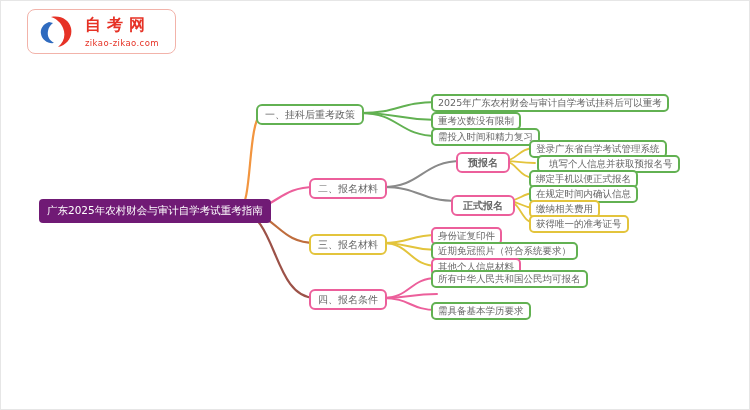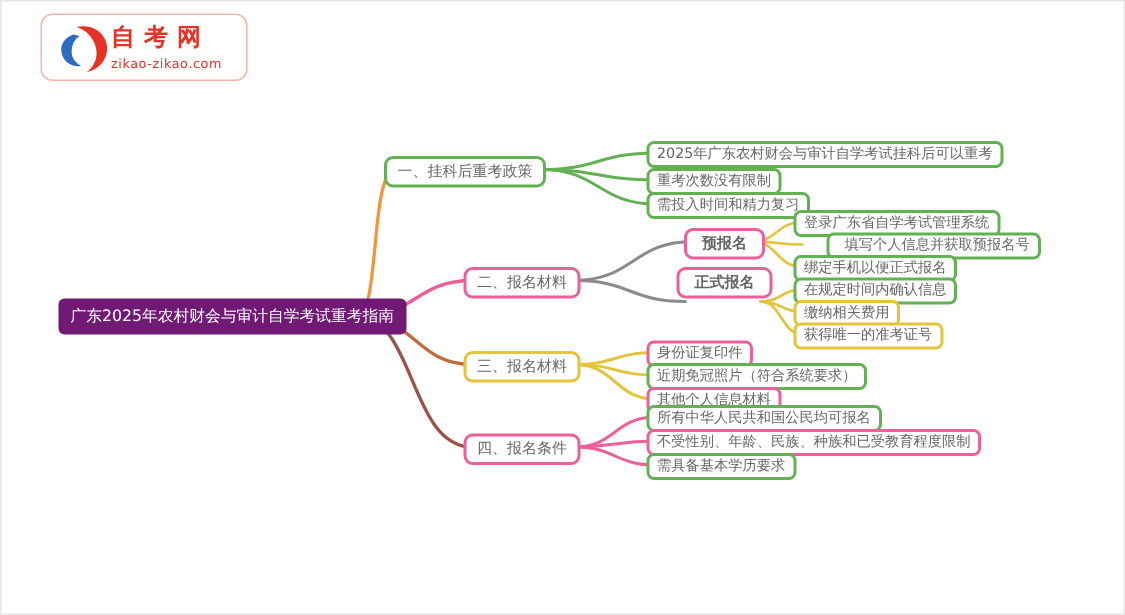--- a/index.html
+++ b/index.html
@@ -5,21 +5,21 @@
   html,body{margin:0;padding:0;}
   body{font-family:"DejaVu Sans","Liberation Sans",sans-serif;background:#fff;}
   #canvas{position:relative;width:750px;height:410px;background:#fff;border:1px solid #e6e6e6;box-sizing:border-box;overflow:hidden;}
   #connectors{position:absolute;left:0;top:0;z-index:0;}
   .node{position:absolute;z-index:2;background:#fff;border:2px solid #84cc16;border-radius:5px;color:#666;
         font-size:9.5px;line-height:1.3;padding:1px 5px;white-space:nowrap;}
   .branch-label{font-size:10px;padding:2px 7px;border-radius:6px;}
   .sub-label{font-weight:bold;font-size:10px;padding:2px 10px;border-radius:6px;}
   .root-node{position:absolute;z-index:2;left:38px;top:198px;color:#fff;font-size:10.5px;
              padding:5px 8px;border-radius:4px;white-space:nowrap;background:#8379a5;}
-  .logo-box{position:absolute;left:26px;top:8px;z-index:2;display:flex;align-items:center;gap:2px;
+  .logo-box{position:absolute;left:26px;top:8px;z-index:2;display:flex;align-items:flex-start;gap:13px;
             border:1px solid #f2b3aa;border-radius:8px;padding:5px 16px 5px 10px;background:#fff;cursor:pointer;}
   .logo-text-main{font-size:16px;font-weight:bold;letter-spacing:6px;color:#e63226;}
   .logo-text-sub{font-size:8.5px;letter-spacing:0.4px;margin-top:2px;color:#e63226;}
 </style>
 </head>
 <body>
 
 <div id="canvas">
 
   <svg id="connectors" width="750" height="410">
@@ -66,31 +66,30 @@
 
   <div class="root-node" style="background: #701a75;">广东2025年农村财会与审计自学考试重考指南</div>
 
   <div class="node branch-label" style="left: 255px; top: 103px; border-color: rgb(98, 177, 82);">一、挂科后重考政策</div>
   <div class="node" style="left: 430px; top: 93px; border-color: rgb(98, 177, 82);">2025年广东农村财会与审计自学考试挂科后可以重考</div>
   <div class="node" style="left: 430px; top: 111px; border-color: rgb(98, 177, 82);">重考次数没有限制</div>
   <div class="node" style="left: 430px; top: 127px; border-color: rgb(98, 177, 82);">需投入时间和精力复习</div>
 
   <div class="node branch-label" style="left: 308px; top: 177px; border-color: rgb(236, 95, 155);">二、报名材料</div>
   <div class="node sub-label" style="left: 455px; top: 151px; border-color: rgb(236, 95, 155);">预报名</div>
-  <div class="node sub-label" style="left: 450px; top: 177px; border-color: rgb(236, 95, 155);">正式报名</div>
+  <div class="node sub-label" style="left: 450px; top: 194px; border-color: rgb(236, 95, 155);">正式报名</div>
   <div class="node" style="left: 528px; top: 139px; border-color: rgb(98, 177, 82);">登录广东省自学考试管理系统</div>
-  <div class="node" style="left: 550px; top: 154px; border-color: rgb(98, 177, 82); padding-left: 10px;">填写个人信息并获取预报名号</div>
+  <div class="node" style="left: 536px; top: 154px; border-color: rgb(98, 177, 82); padding-left: 10px;">填写个人信息并获取预报名号</div>
   <div class="node" style="left: 528px; top: 169px; border-color: rgb(98, 177, 82);">绑定手机以便正式报名</div>
   <div class="node" style="left: 528px; top: 184px; border-color: rgb(98, 177, 82);">在规定时间内确认信息</div>
   <div class="node" style="left: 528px; top: 199px; border-color: rgb(227, 196, 60);">缴纳相关费用</div>
   <div class="node" style="left: 528px; top: 214px; border-color: rgb(227, 196, 60);">获得唯一的准考证号</div>
 
   <div class="node branch-label" style="left: 308px; top: 233px; border-color: rgb(227, 196, 60);">三、报名材料</div>
   <div class="node" style="left: 430px; top: 226px; border-color: rgb(236, 95, 155);">身份证复印件</div>
   <div class="node" style="left: 430px; top: 241px; border-color: rgb(98, 177, 82);">近期免冠照片（符合系统要求）</div>
   <div class="node" style="left: 430px; top: 257px; border-color: rgb(236, 95, 155);">其他个人信息材料</div>
 
   <div class="node branch-label" style="left: 308px; top: 288px; border-color: rgb(236, 95, 155);">四、报名条件</div>
   <div class="node" style="left: 430px; top: 269px; border-color: rgb(98, 177, 82);">所有中华人民共和国公民均可报名</div>
-  <div class="node" style="left: 430px; top: 285px; border-color: rgb(236, 95, 155);">不受性别、年龄、民族、种族和已受教育程度限制</div>
   <div class="node" style="left: 430px; top: 301px; border-color: rgb(98, 177, 82);">需具备基本学历要求</div>
 
 </div>
 
 </body></html>

